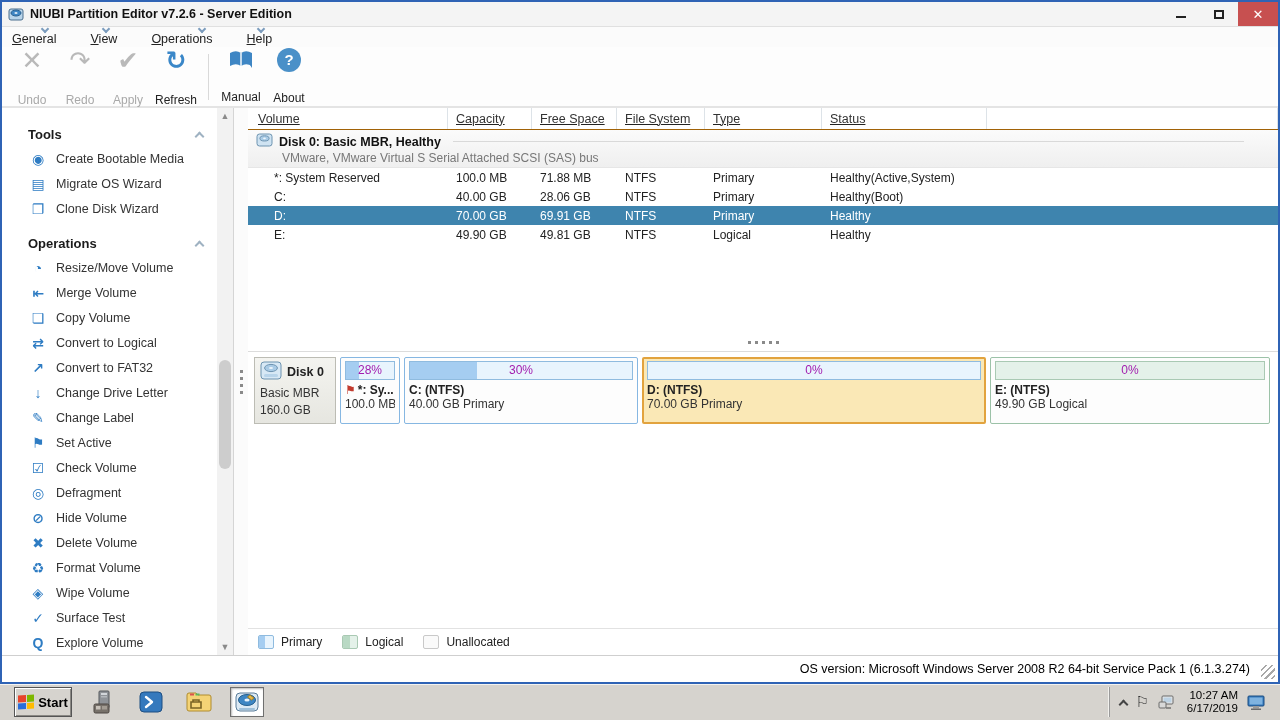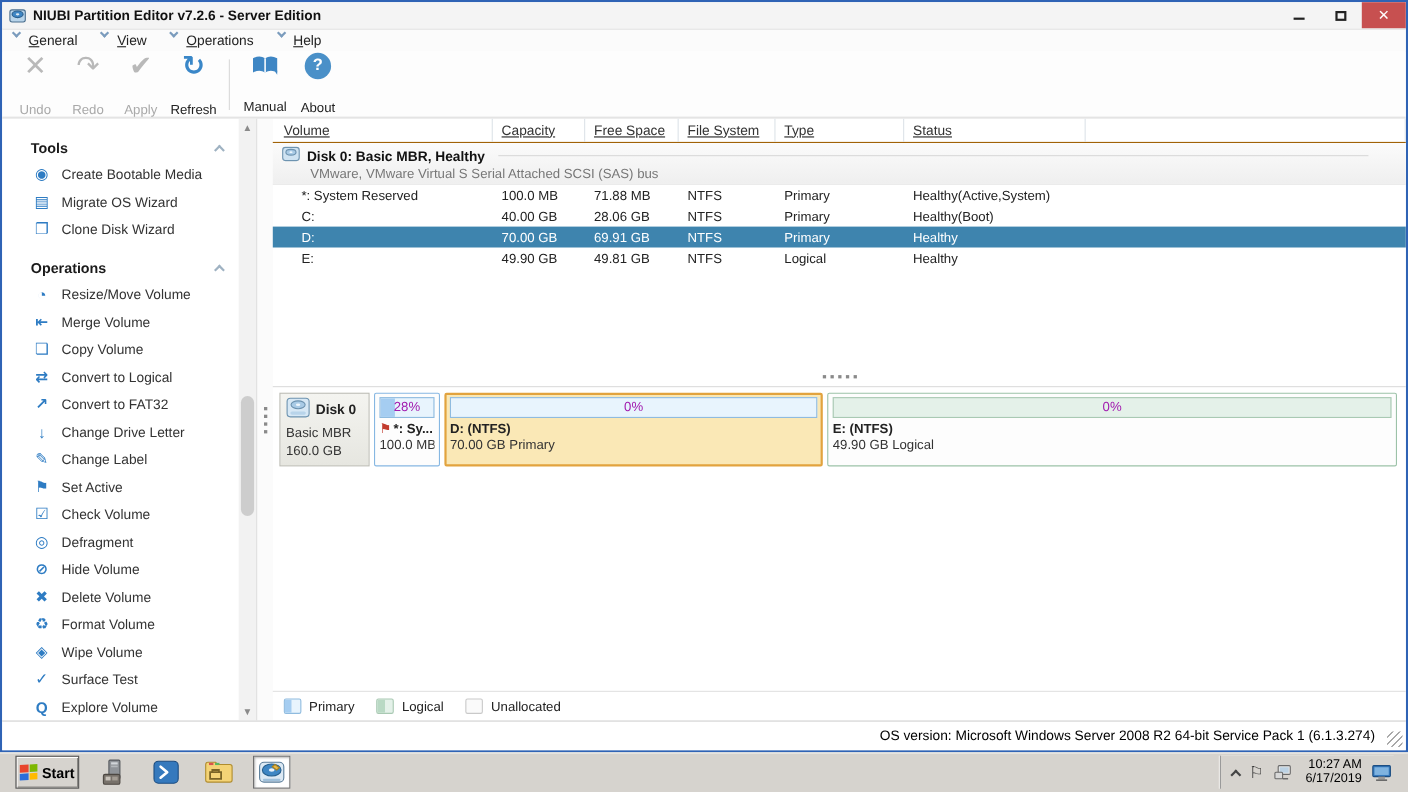--- a/index.html
+++ b/index.html
@@ -16,21 +16,21 @@
   .titlebar .app-ico { margin-right:6px; display:flex; }
   .title-text { font-weight:bold; font-size:12.5px; color:#111; }
   .win-controls { margin-left:auto; display:flex; height:100%; align-items:stretch; }
   .win-btn { width:38px; display:flex; align-items:center; justify-content:center; font-size:13px; color:#222; cursor:default; }
   .win-btn.min span { display:block; width:10px; height:2px; background:#222; margin-top:6px; }
   .win-btn.max span { display:block; width:10px; height:9px; border:2px solid #222; }
   .win-btn.close { background:#c75050; color:#fff; font-weight:bold; width:40px; }
 
   
   .menubar { height:21px; border-top:1px solid #e0e0e0; display:flex; align-items:center; padding-left:10px; background:#fbfbfb; flex:0 0 auto; }
-  .menu-item { display:flex; align-items:flex-start; margin-right:22px; cursor:default; }
+  .menu-item { display:flex; align-items:flex-end; margin-right:34px; cursor:default;flex-direction:column; }
   .chev { width:6px; height:6px; border-right:2px solid #7b9cbd; border-bottom:2px solid #7b9cbd; transform:rotate(45deg); margin:-3px 8px 0 0; }
   .menu-label { display:inline-block; font-size:12.5px; color:#222; }
   .menu-label::first-letter { text-decoration:underline; }
 
   
   .toolbar { height:61px; border-bottom:2px solid #e4e4e4; display:flex; align-items:center; padding-left:6px; background:#fdfdfd; flex:0 0 auto; }
   .tb-btn { width:48px; height:54px; display:flex; flex-direction:column; align-items:center; justify-content:center; cursor:default; }
   .tb-ico { height:30px; display:flex; align-items:center; justify-content:center; font-size:25px; line-height:28px; }
   .tb-ico.gray { color:#b9b9b9; }
   .tb-ico.blue { color:#3a87c8; font-weight:bold; }
@@ -422,20 +422,28 @@
 
           <div class="part-block pb-sy">
             <div class="usage-bar">
               <div class="usage-fill" style="width: 28%;"></div>
               <div class="usage-pct">28%</div>
             </div>
             <div class="pb-label"><span class="flag-red">⚑</span><span>*: Sy...</span></div>
             <div class="pb-info">100.0 MB</div>
           </div>
 
+          <div class="part-block pb-c">
+            <div class="usage-bar">
+              <div class="usage-fill" style="width: 30%;"></div>
+              <div class="usage-pct">30%</div>
+            </div>
+            <div class="pb-label">C: (NTFS)</div>
+            <div class="pb-info">40.00 GB Primary</div>
+          </div>
 
           <div class="part-block pb-d selected">
             <div class="usage-bar">
               <div class="usage-fill" style="width: 0%;"></div>
               <div class="usage-pct">0%</div>
             </div>
             <div class="pb-label">D: (NTFS)</div>
             <div class="pb-info">70.00 GB Primary</div>
           </div>
 

